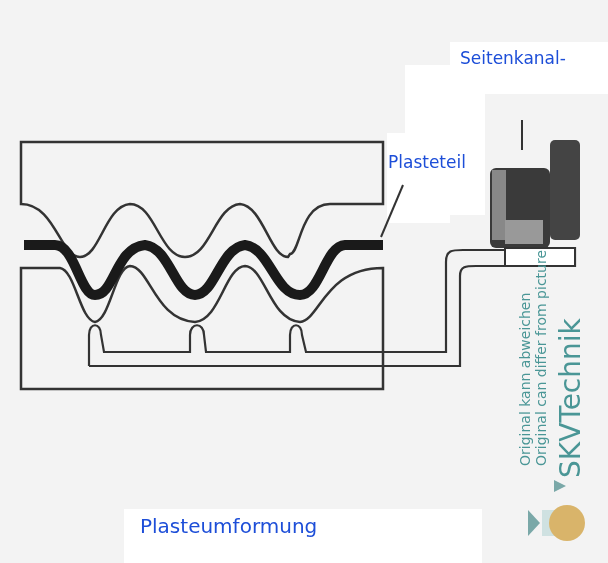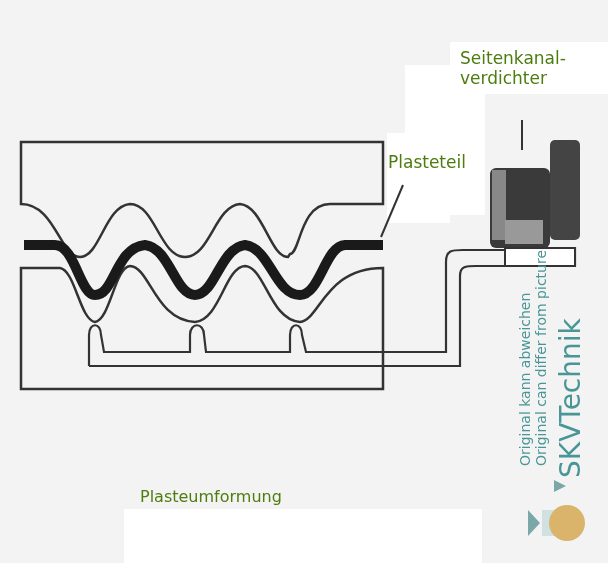--- a/index.html
+++ b/index.html
@@ -1,19 +1,19 @@
 <!DOCTYPE html>
 <html><head>
 <meta charset="utf-8">
 <style>
   html, body { margin:0; padding:0; }
   body { width:608px; height:563px; background:#f3f3f3; position:relative; overflow:hidden;
          font-family:"DejaVu Sans", sans-serif; }
   .whitebox { position:absolute; background:#ffffff; }
-  .label { position:absolute; color:#4d7c0f; font-size:17px; line-height:20px; }
+  .label { position:absolute; color:#1d4ed8; font-size:17px; line-height:20px; }
   svg.diagram { position:absolute; left:0; top:0; }
   .wm { position:absolute; transform-origin:left bottom; transform:rotate(-90deg); color:#4a9696; white-space:nowrap; }
 </style>
 </head>
 <body>
 
 <div class="whitebox" style="left:405px;top:65px;width:80px;height:150px;"></div>
 <div class="whitebox" style="left:450px;top:42px;width:158px;height:52px;"></div>
 <div class="whitebox" style="left:387px;top:133px;width:63px;height:90px;"></div>
 <div class="whitebox" style="left:124px;top:509px;width:358px;height:54px;"></div>
@@ -40,24 +40,23 @@
     <rect x="490" y="168" width="60" height="80" rx="6" fill="#3a3a3a"></rect>
     <rect x="492" y="170" width="14" height="70" fill="#888"></rect>
     <rect x="505" y="220" width="38" height="24" fill="#999"></rect>
     <rect x="550" y="140" width="30" height="100" rx="5" fill="#444"></rect>
     <rect x="505" y="248" width="70" height="18" fill="#fff" stroke="#333" stroke-width="2"></rect>
   </g>
 </svg>
 
 <div class="label" style="left:460px;top:48px;">
   <div>Seitenkanal-</div>
-  <div>verdichter</div>
 </div>
 <div class="label" style="left:388px;top:152px;">Plasteteil</div>
-<div class="label" style="left:140px;top:487px;font-size:16px;">Plasteumformung</div>
+<div class="label" style="left:140px;top:516px;font-size:20px;">Plasteumformung</div>
 
 <div class="wm" style="left:533px;top:450px;font-size:14px;line-height:16px;">Original kann abweichen</div>
 <div class="wm" style="left:549px;top:450px;font-size:14px;line-height:16px;">Original can differ from picture</div>
 <div class="wm" style="left:586px;top:448px;font-size:28px;line-height:30px;">SKVTechnik</div>
 
 <svg style="position:absolute;left:520px;top:470px;" width="88" height="80">
   <polygon points="34,10 34,22 46,16" fill="#7aa8a8"></polygon>
   <polygon points="8,40 8,66 20,53" fill="#7aa8a8"></polygon>
   <rect x="22" y="40" width="20" height="26" fill="#cfe1e1"></rect>
   <circle cx="47" cy="53" r="18" fill="#d9b46a"></circle>

